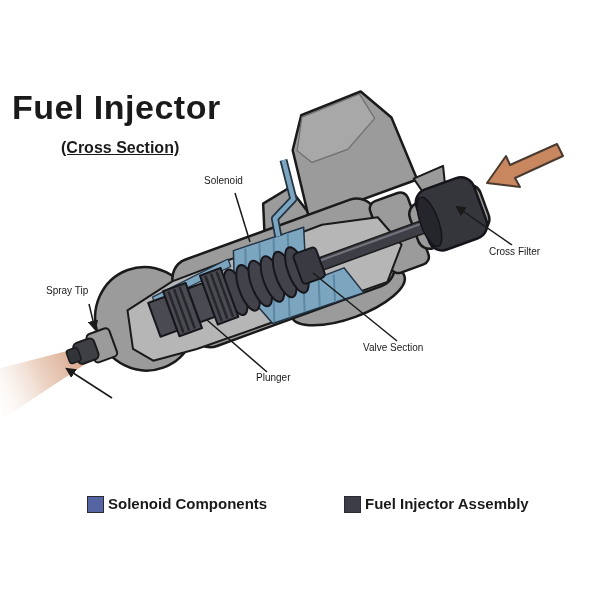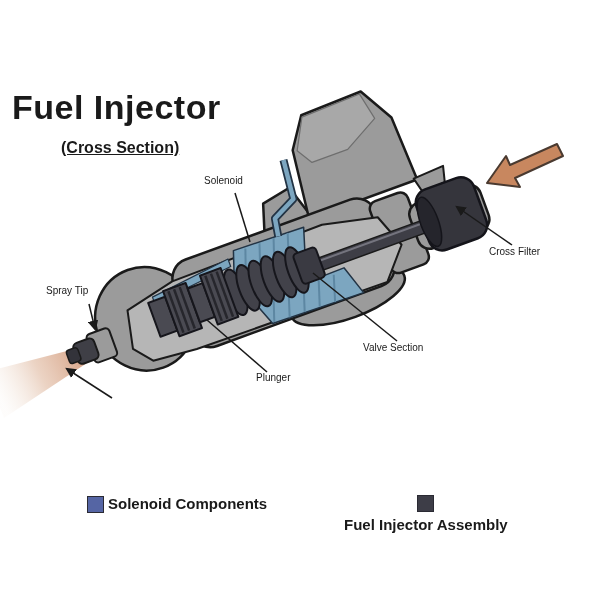--- a/index.html
+++ b/index.html
@@ -16,21 +16,21 @@
   .lbl-valve-spring{left:363px;top:342px;}
   .lbl-plunger{left:256px;top:372px;}
   .lbl-atomised-fuel{left:58px;top:394px;}
   .fuel-word{position:absolute;left:480px;top:101px;font-size:38px;font-weight:bold;
              letter-spacing:2px;color:#c8875f;-webkit-text-stroke:1.6px #4a3a30;}
   .watermark{position:absolute;left:194px;top:282px;font-size:21px;
              color:rgba(205,205,205,0.8);white-space:nowrap;}
   .legend{position:absolute;left:0;top:466px;width:600px;height:24px;margin-top:29px;}
   .legend-item{position:absolute;display:flex;align-items:center;gap:4px;}
   .legend-item.first{left:87px;}
-  .legend-item.second{left:344px;flex-direction:column;}
+  .legend-item.second{left:344px;}
   .swatch{width:17px;height:17px;border:1px solid #2a2a33;box-sizing:border-box;}
   .legend-label{font-size:15px;font-weight:bold;line-height:18px;}
 </style>
 </head>
 <body>
 
 <div class="stage">
 
   <svg class="illustration" width="600" height="600" viewBox="0 0 600 600">
     <defs>

